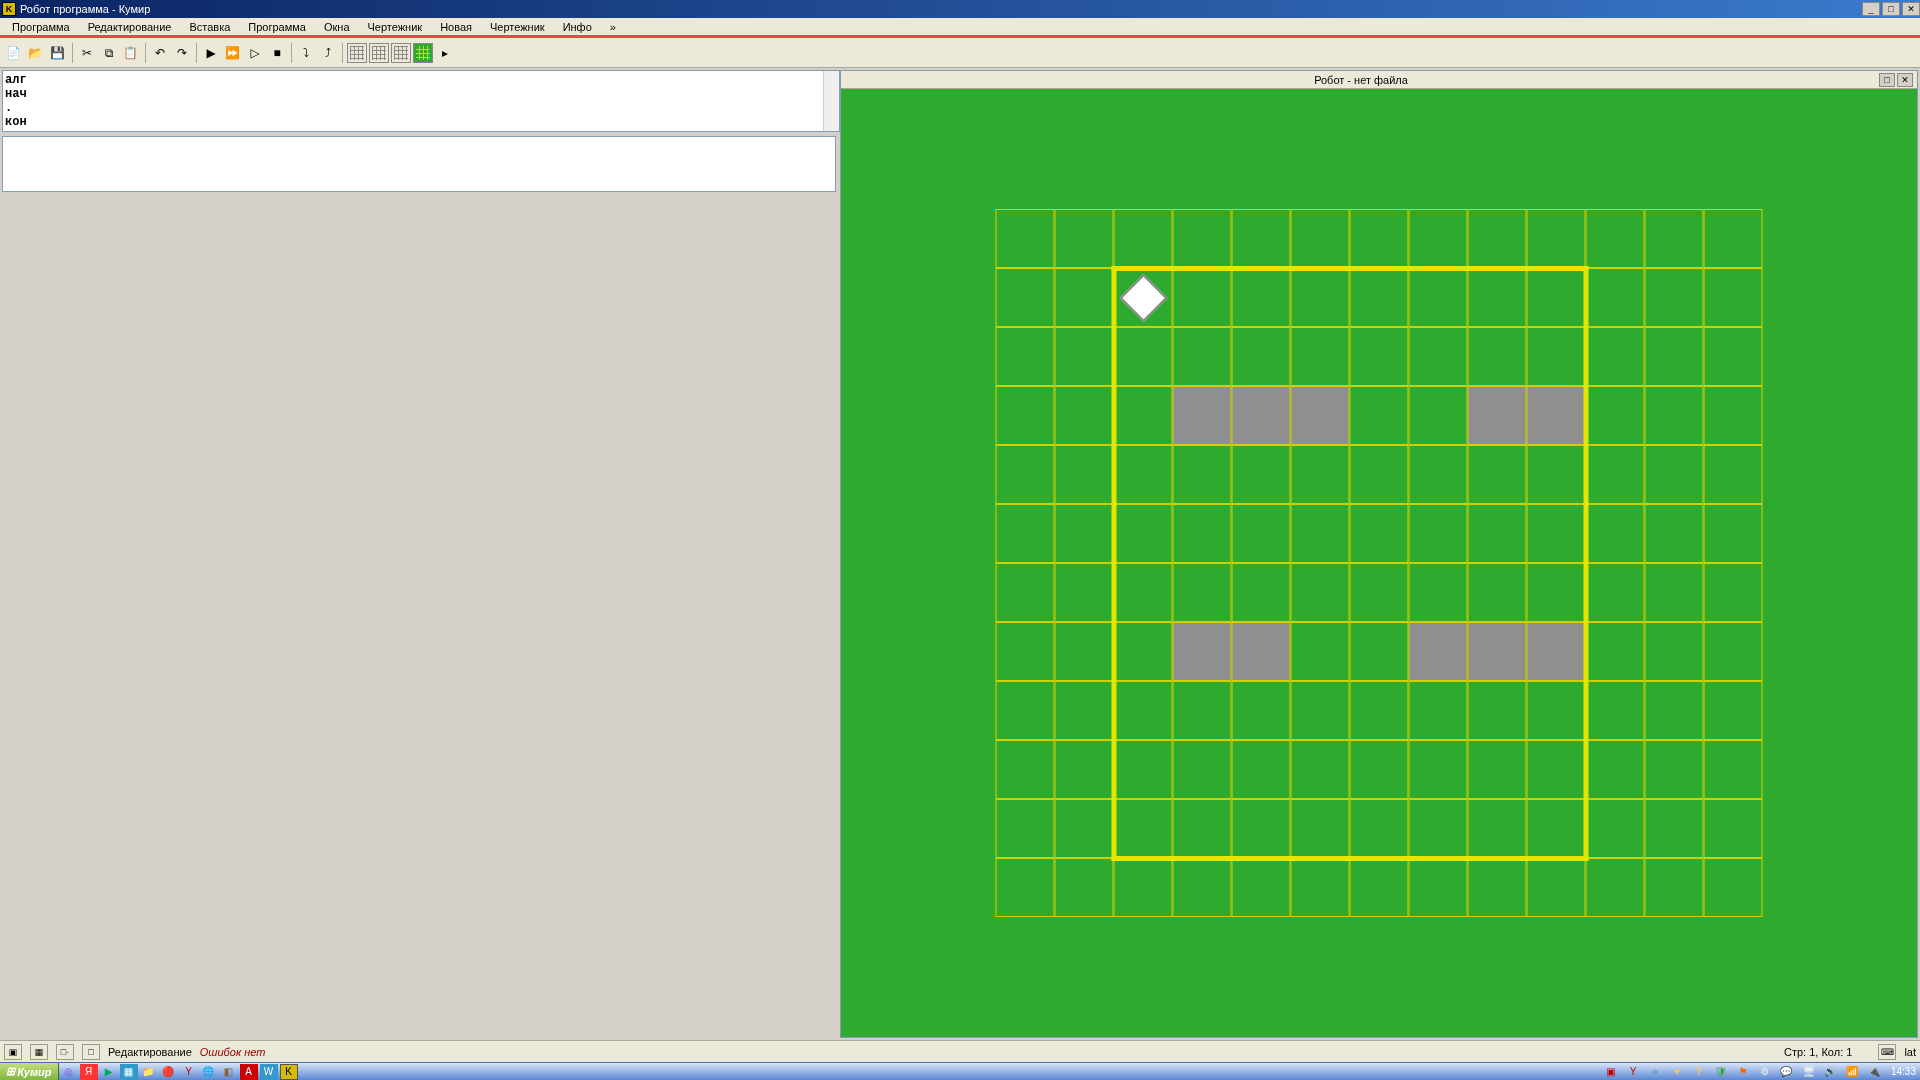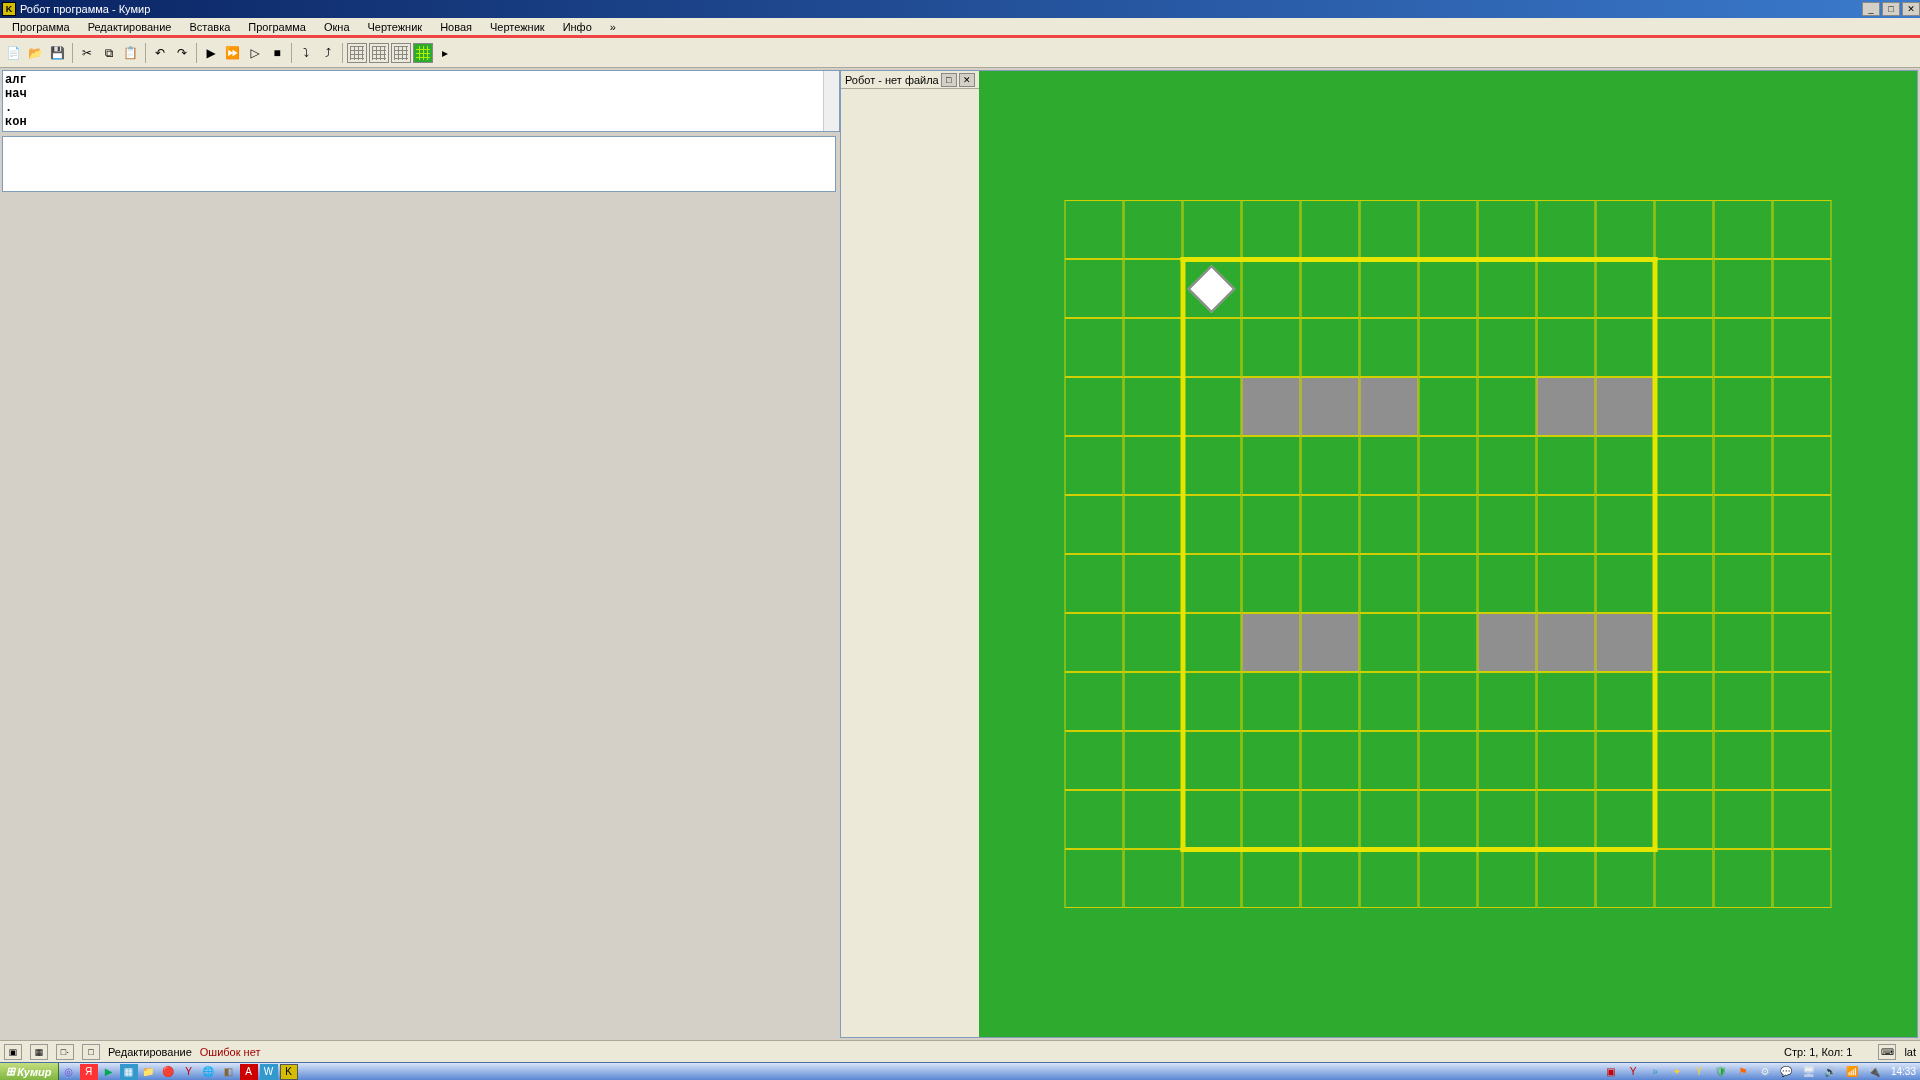--- a/index.html
+++ b/index.html
@@ -25,21 +25,21 @@
 
 .left-panel { width: 838px; display: flex; flex-direction: column; border: 1px solid #7f9db9; margin: 2px; background: #fff; }
 .code-editor { flex: 1; display: flex; overflow: hidden; }
 .gutter { width: 44px; background: #eee; border-right: 1px solid #ccc; font-size: 11px; color: #888; text-align: right; padding-top: 2px; line-height: 14px; font-family: "Courier New", monospace; padding-right: 4px; }
 .code-body { flex: 1; font-size: 12px; font-family: "Courier New", monospace; font-weight: bold; color: #000; line-height: 14px; padding: 2px 2px; white-space: pre; }
 .scroll-track { width: 16px; background: #efefef; border-left: 1px solid #ccc; }
 .output-area { height: 56px; border-top: 2px solid #7f9db9; background: #fff; margin-top: 4px; }
 
 .left-wrap { display: flex; flex-direction: column; width: 838px; }
 
-.right-panel { flex: 1; margin: 2px; border: 1px solid #7f9db9; display: flex; flex-direction: row; background: #ece9d8; }
+.right-panel { flex: 1; margin: 2px; border: 1px solid #7f9db9; display: flex; flex-direction: column; background: #ece9d8; }
 .right-header { height: 18px; background: #ece9d8; display: flex; align-items: center; font-size: 11px; border-bottom: 1px solid #aca899; padding: 0 4px; }
 .right-header .title { flex: 1; text-align: center; }
 .right-header .hbtn { width: 16px; height: 14px; border: 1px solid #888; background: #d4d0c8; display: flex; align-items: center; justify-content: center; font-size: 9px; cursor: pointer; margin-left: 2px; }
 
 .robot-field { flex: 1; background: #2eaa2e; position: relative; overflow: hidden; }
 .grid-container { position: absolute; left: 50%; top: 50%; transform: translate(-50%, -50%); }
 .grid { position: relative; }
 .cell { position: absolute; background: #2eaa2e; border: 1px solid #d0d000; }
 .cell.painted { background: #8f8f8f; }
 .wall-h { position: absolute; height: 5px; background: #e5e500; }
@@ -297,21 +297,21 @@
     </div>
   </div>
 </div>
 
 <div class="statusbar">
   <span class="sbtn">▣</span>
   <span class="sbtn">▦</span>
   <span class="sbtn">□·</span>
   <span class="sbtn">□</span>
   <span>Редактирование</span>
-  <span style="color:#a00000;">Ошибок нет</span>
+  <span style="color:#a00000;font-style:italic;">Ошибок нет</span>
   <span class="flex-spacer"></span>
   <span>Стр: 1, Кол: 1</span>
   <span style="width:10px"></span>
   <span class="sbtn">⌨</span>
   <span>lat</span>
 </div>
 
 <div class="taskbar">
   <div class="start-btn">
     <span style="color:#fff;">⊞</span>

